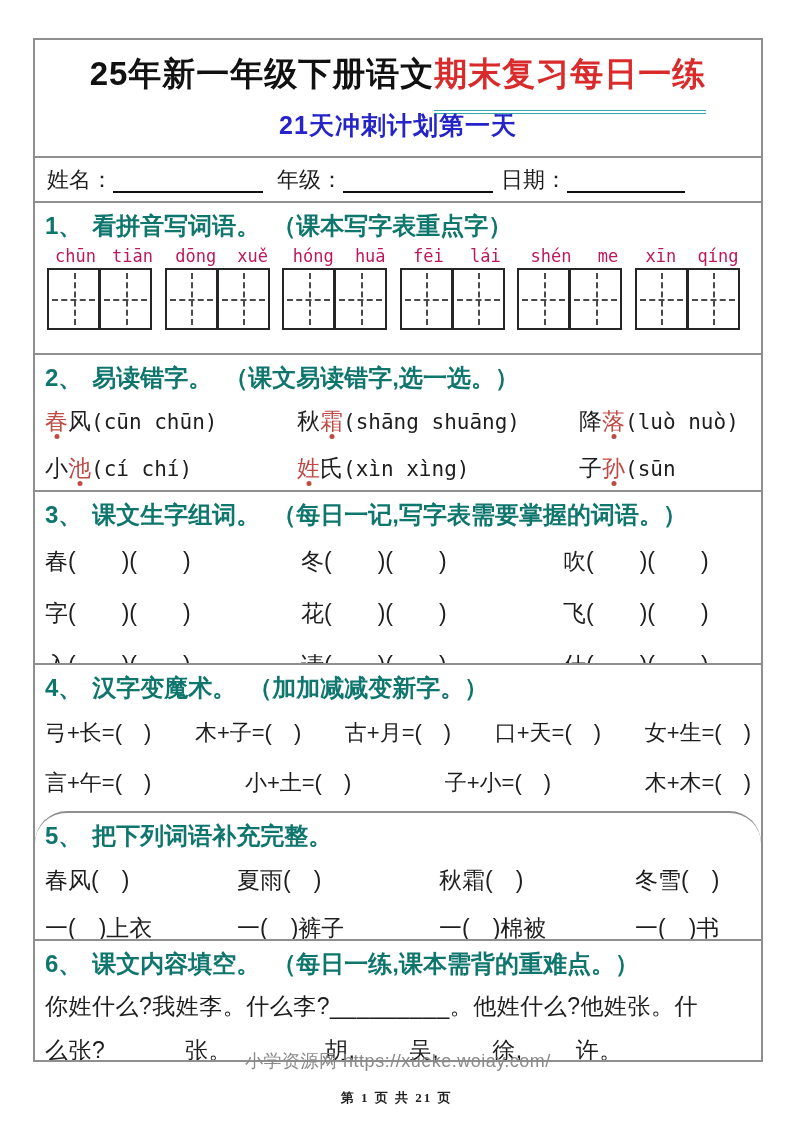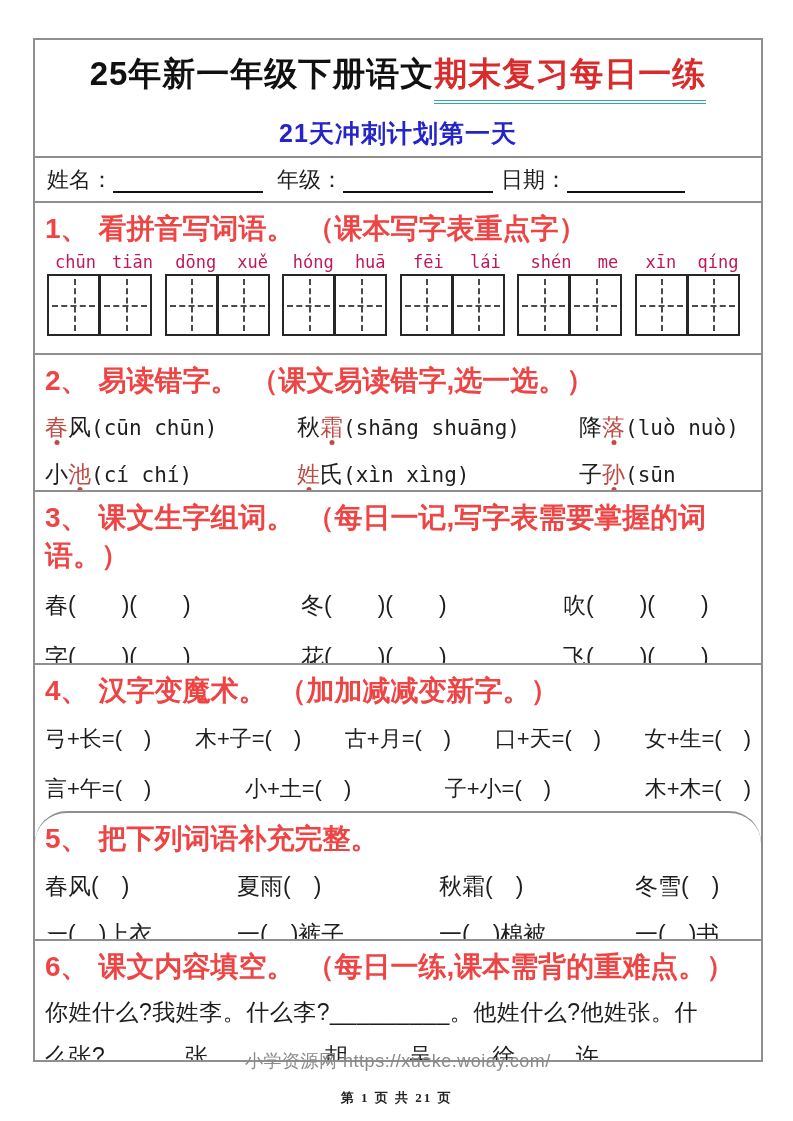--- a/index.html
+++ b/index.html
@@ -5,32 +5,32 @@
   html,body{margin:0;padding:0;background:#fff;}
   #page{position:relative;width:793px;height:1121px;background:#fff;overflow:hidden;
         font-family:"Liberation Sans",sans-serif;color:#1e1e1e;}
   .sheet{position:absolute;left:33px;top:38px;width:730px;border:2px solid #8f8f8f;background:#fff;box-sizing:border-box;}
   .row{border-top:2px solid #8f8f8f;padding:4px 10px;box-sizing:border-box;overflow:hidden;}
   .row:first-child{border-top:none;}
 
   
   .r-title{height:116px;text-align:center;padding-top:12px;}
   .title{font-size:33px;font-weight:bold;letter-spacing:1px;color:#111;}
-  .title .hl{color:#d92b2b;border-bottom:4px double #2fa8ac;padding-bottom:8px;}
-  .subtitle{margin-top:20px;font-size:25px;font-weight:bold;color:#2424c8;letter-spacing:1px;}
+  .title .hl{color:#d92b2b;border-bottom:4px double #2fa8ac;padding-bottom:18px;}
+  .subtitle{margin-top:12px;font-size:25px;font-weight:bold;color:#2424c8;letter-spacing:1px;}
 
   
   .r-name{height:45px;display:flex;align-items:center;font-size:22px;font-weight:500;padding:0 12px;}
   .blank{display:inline-block;border-bottom:2px solid #111;height:26px;box-sizing:border-box;}
   .b1{width:150px;margin-right:14px;}
   .b2{width:150px;margin-right:8px;}
   .b3{width:118px;}
 
   
-  .sec-head{font-size:28px;font-weight:bold;color:#ef4444;margin:3px 0 4px;}
+  .sec-head{font-size:24px;font-weight:bold;color:#0f766e;margin:3px 0 4px;}
   .sec-head .num{margin-right:10px;}
   .sec-head .note{margin-left:12px;}
 
   
   .r-s1{height:152px;}
   .s1-wrap{display:flex;justify-content:space-between;padding:0 2px;margin-top:2px;}
   .s1-group{width:114px;}
   .py{display:flex;justify-content:space-around;font-family:"DejaVu Sans Mono",monospace;
       font-size:17px;color:#be185d;margin-bottom:2px;}
   .boxes{display:flex;}

